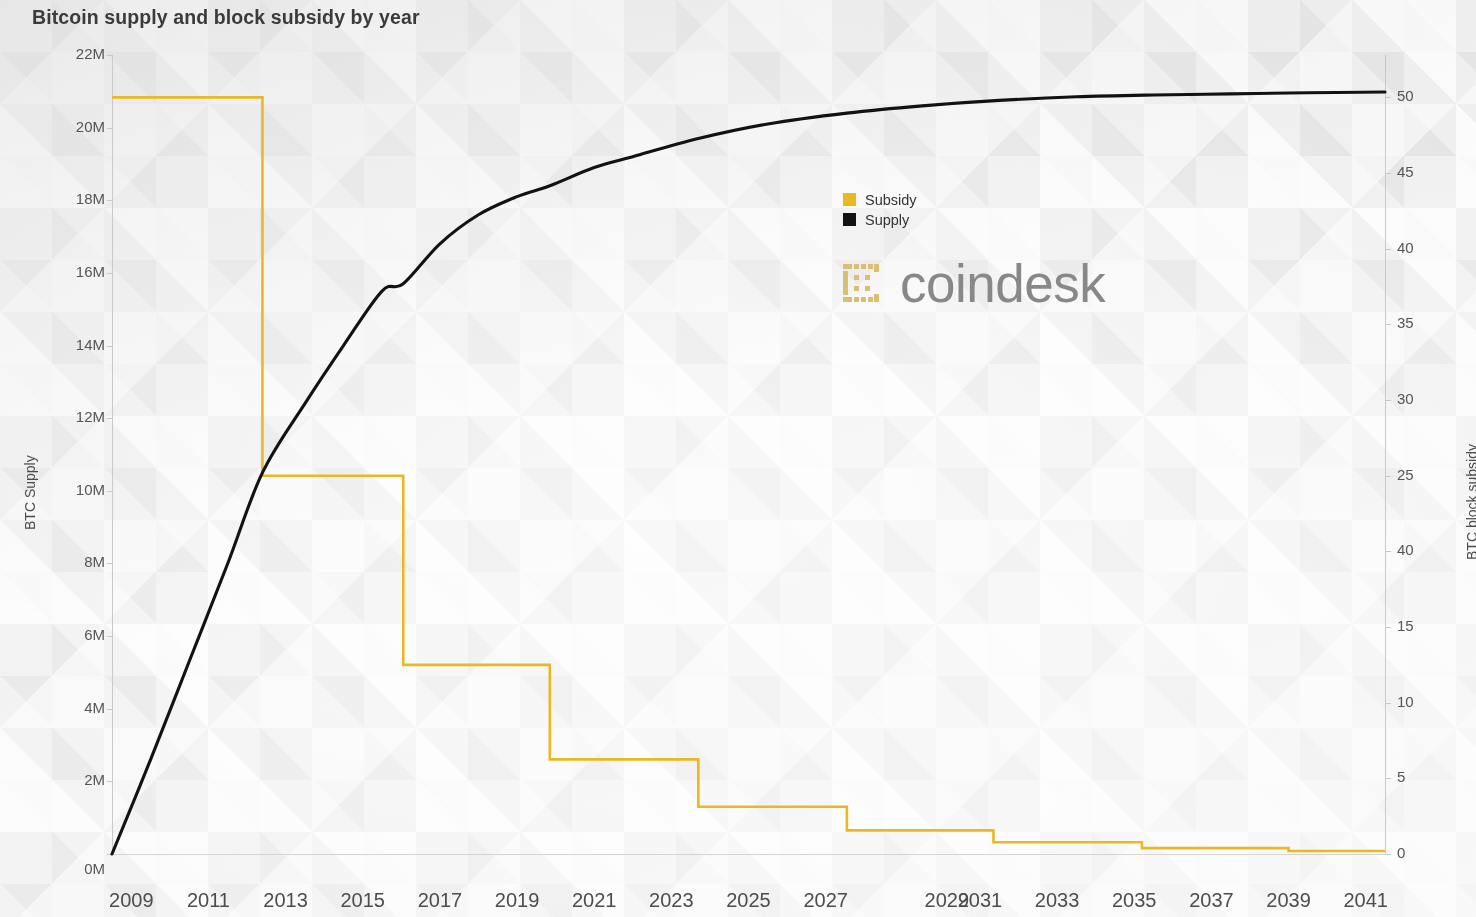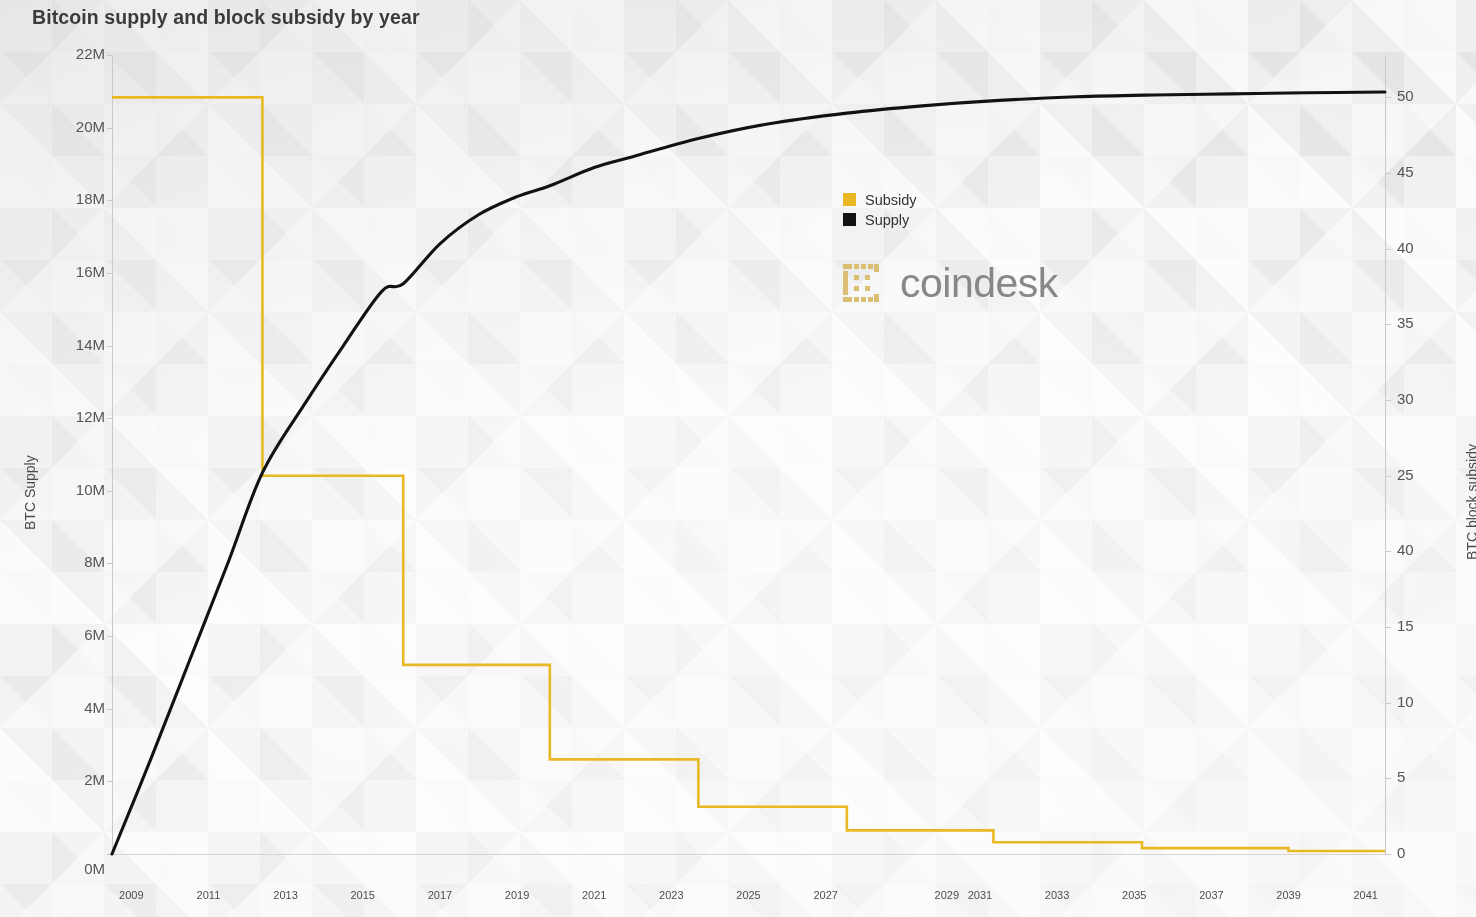--- a/index.html
+++ b/index.html
@@ -58,21 +58,21 @@
   #x-axis       { left: 112px;  top: 854px; width: 1274px; height: 1px; background: #d4d4d4; }
 
   .tick-label {
     position: absolute;
     font-size: 15px;
     color: #555555;
     white-space: nowrap;
   }
   .tick-left  { right: 1371px; text-align: right; }
   .tick-right { left: 1397px; text-align: left; }
-  .tick-x     { text-align: center; transform: translateX(-50%); font-size: 11px; color: #4d4d4d; }
+  .tick-x     { text-align: center; transform: translateX(-50%); font-size: 20px; color: #4d4d4d; }
 
   .tick-mark {
     position: absolute;
     background: #c9c9c9;
     width: 5px;
     height: 1px;
   }
 
   .axis-title {
     position: absolute;
@@ -127,21 +127,21 @@
     left: 840px;
     top: 258px;
   }
   #brand-logo-row {
     display: flex;
     align-items: center;
     height: 50px;
   }
   #coindesk-mark { flex: 0 0 auto; margin-right: 14px; }
   #coindesk-word {
-    font-size: 41px;
+    font-size: 53px;
     color: #888888;
     letter-spacing: -0.5px;
     line-height: 1;
     white-space: nowrap;
   }
   #source-line {
     margin-top: 4px;
     font-size: 14px;
     font-style: italic;
     color: #4a4a4a;

